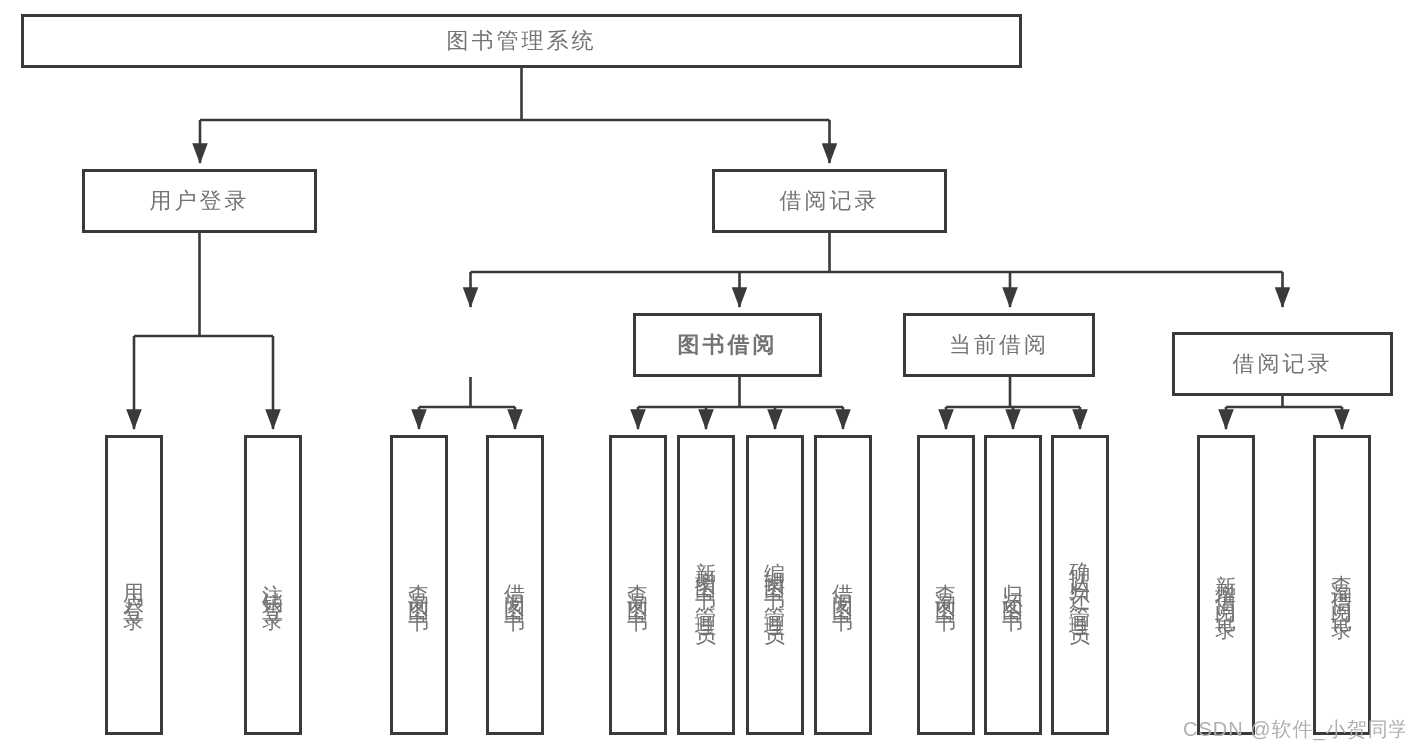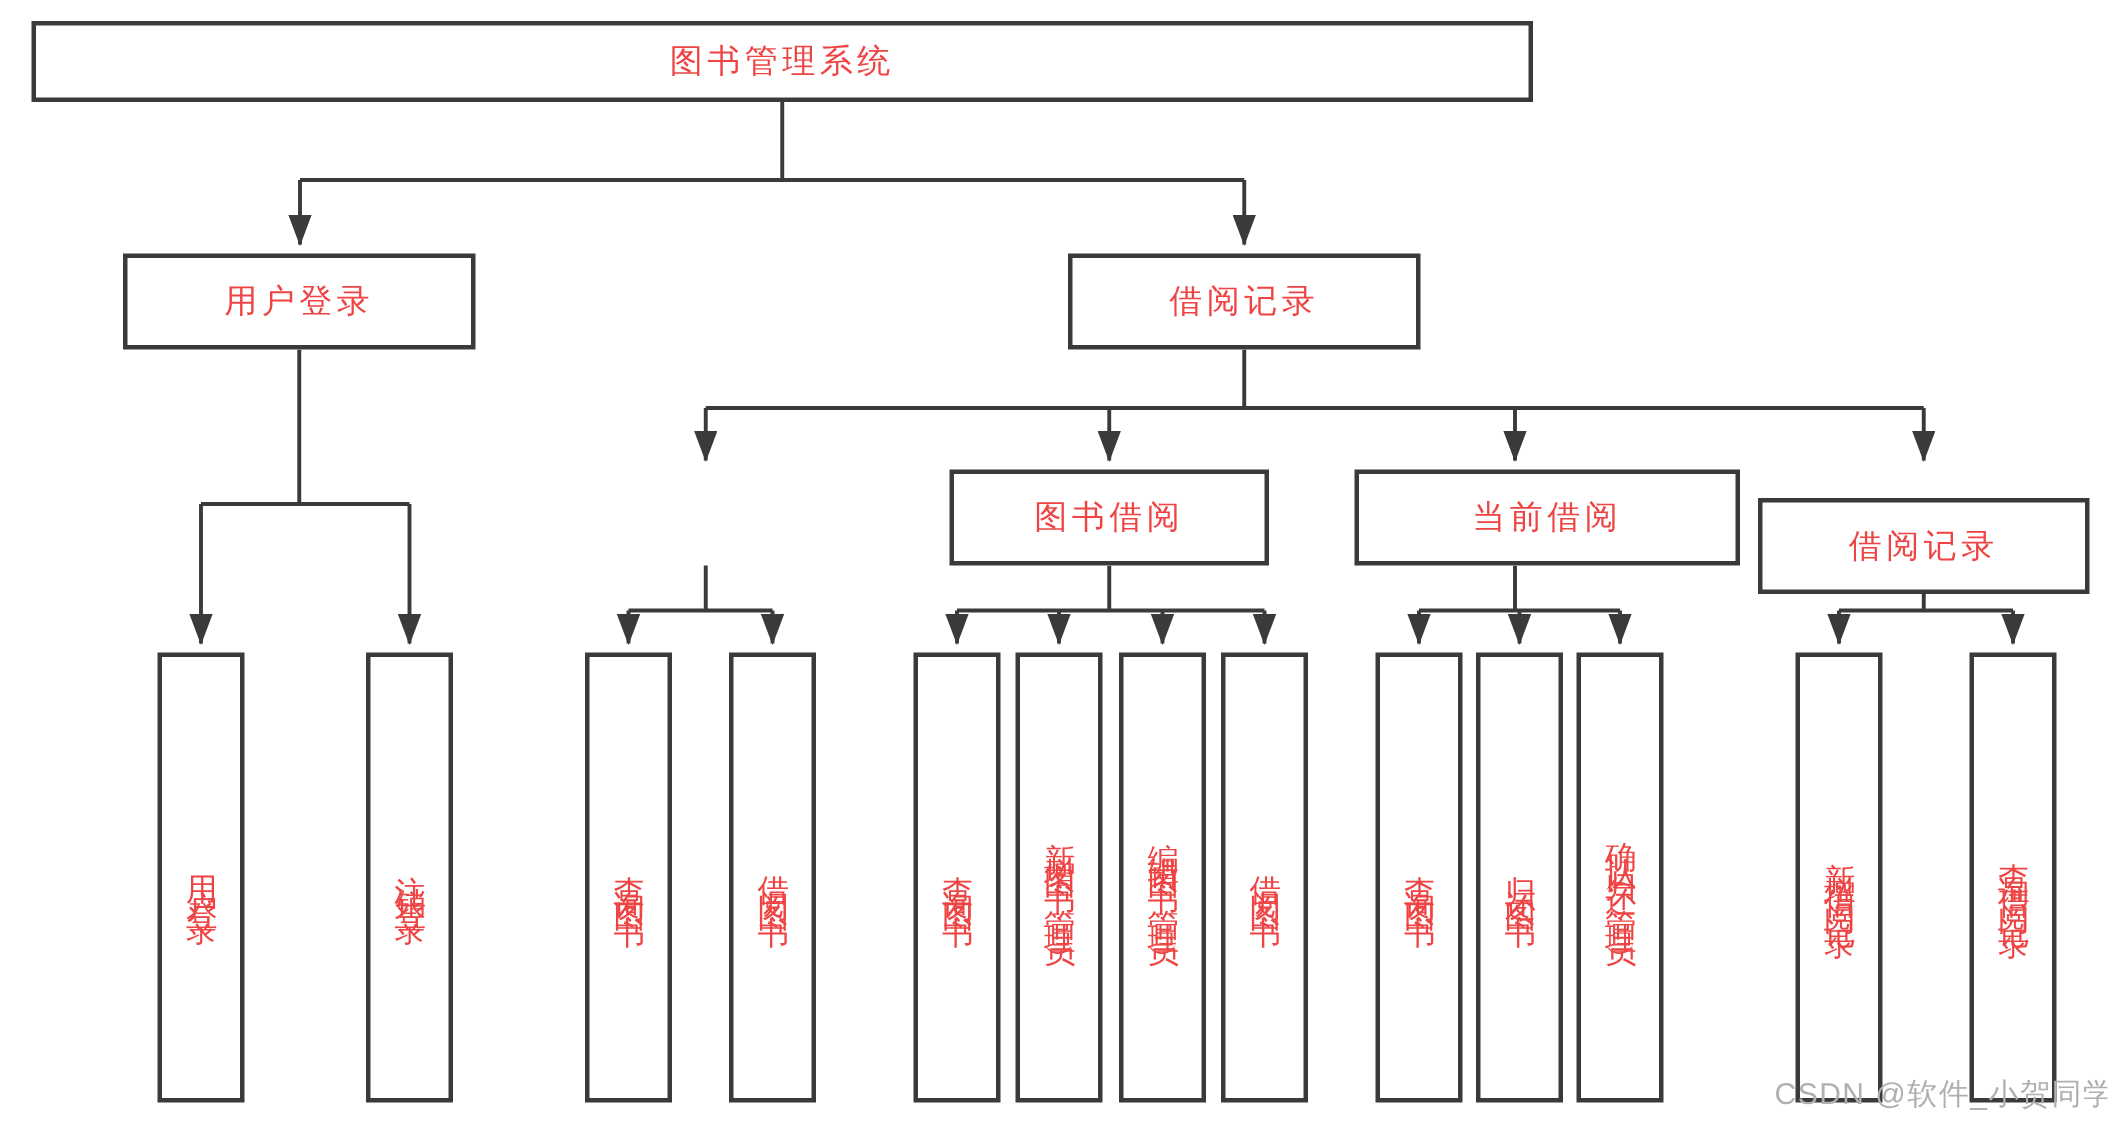--- a/index.html
+++ b/index.html
@@ -17,35 +17,35 @@
     width: 1405px; height: 747px;
   }
   .node {
     position: absolute;
     box-sizing: border-box;
     border: 3px solid #3a3a3a;
     background: #ffffff;
     display: flex;
     align-items: center;
     justify-content: center;
-    color: #ef4444;
+    color: #737373;
     font-size: 22px;
     letter-spacing: 3px;
     white-space: nowrap;
   }
   
   .node.root   { left: 21px;   top: 14px;  width: 1001px; height: 54px; }
   
   .node.l1a    { left: 82px;   top: 169px; width: 235px;  height: 64px; }
   .node.l1b    { left: 712px;  top: 169px; width: 235px;  height: 64px; }
   
   .node.l2 { top: 313px; height: 64px; }
   .node.l2a    { left: 363px;  width: 215px; }
-  .node.l2b    { left: 633px;  width: 213px; }
-  .node.l2c    { left: 903px;  width: 257px; }
+  .node.l2b    { left: 633px;  width: 189px; font-weight: bold; }
+  .node.l2c    { left: 903px;  width: 192px; }
   .node.l2d    { left: 1172px; width: 221px; margin-top: 19px; }
   
   .node.leaf {
     top: 435px;
     width: 58px;
     height: 300px;
   }
   .node.leaf .vtext {
     writing-mode: vertical-lr;
     text-orientation: mixed;

